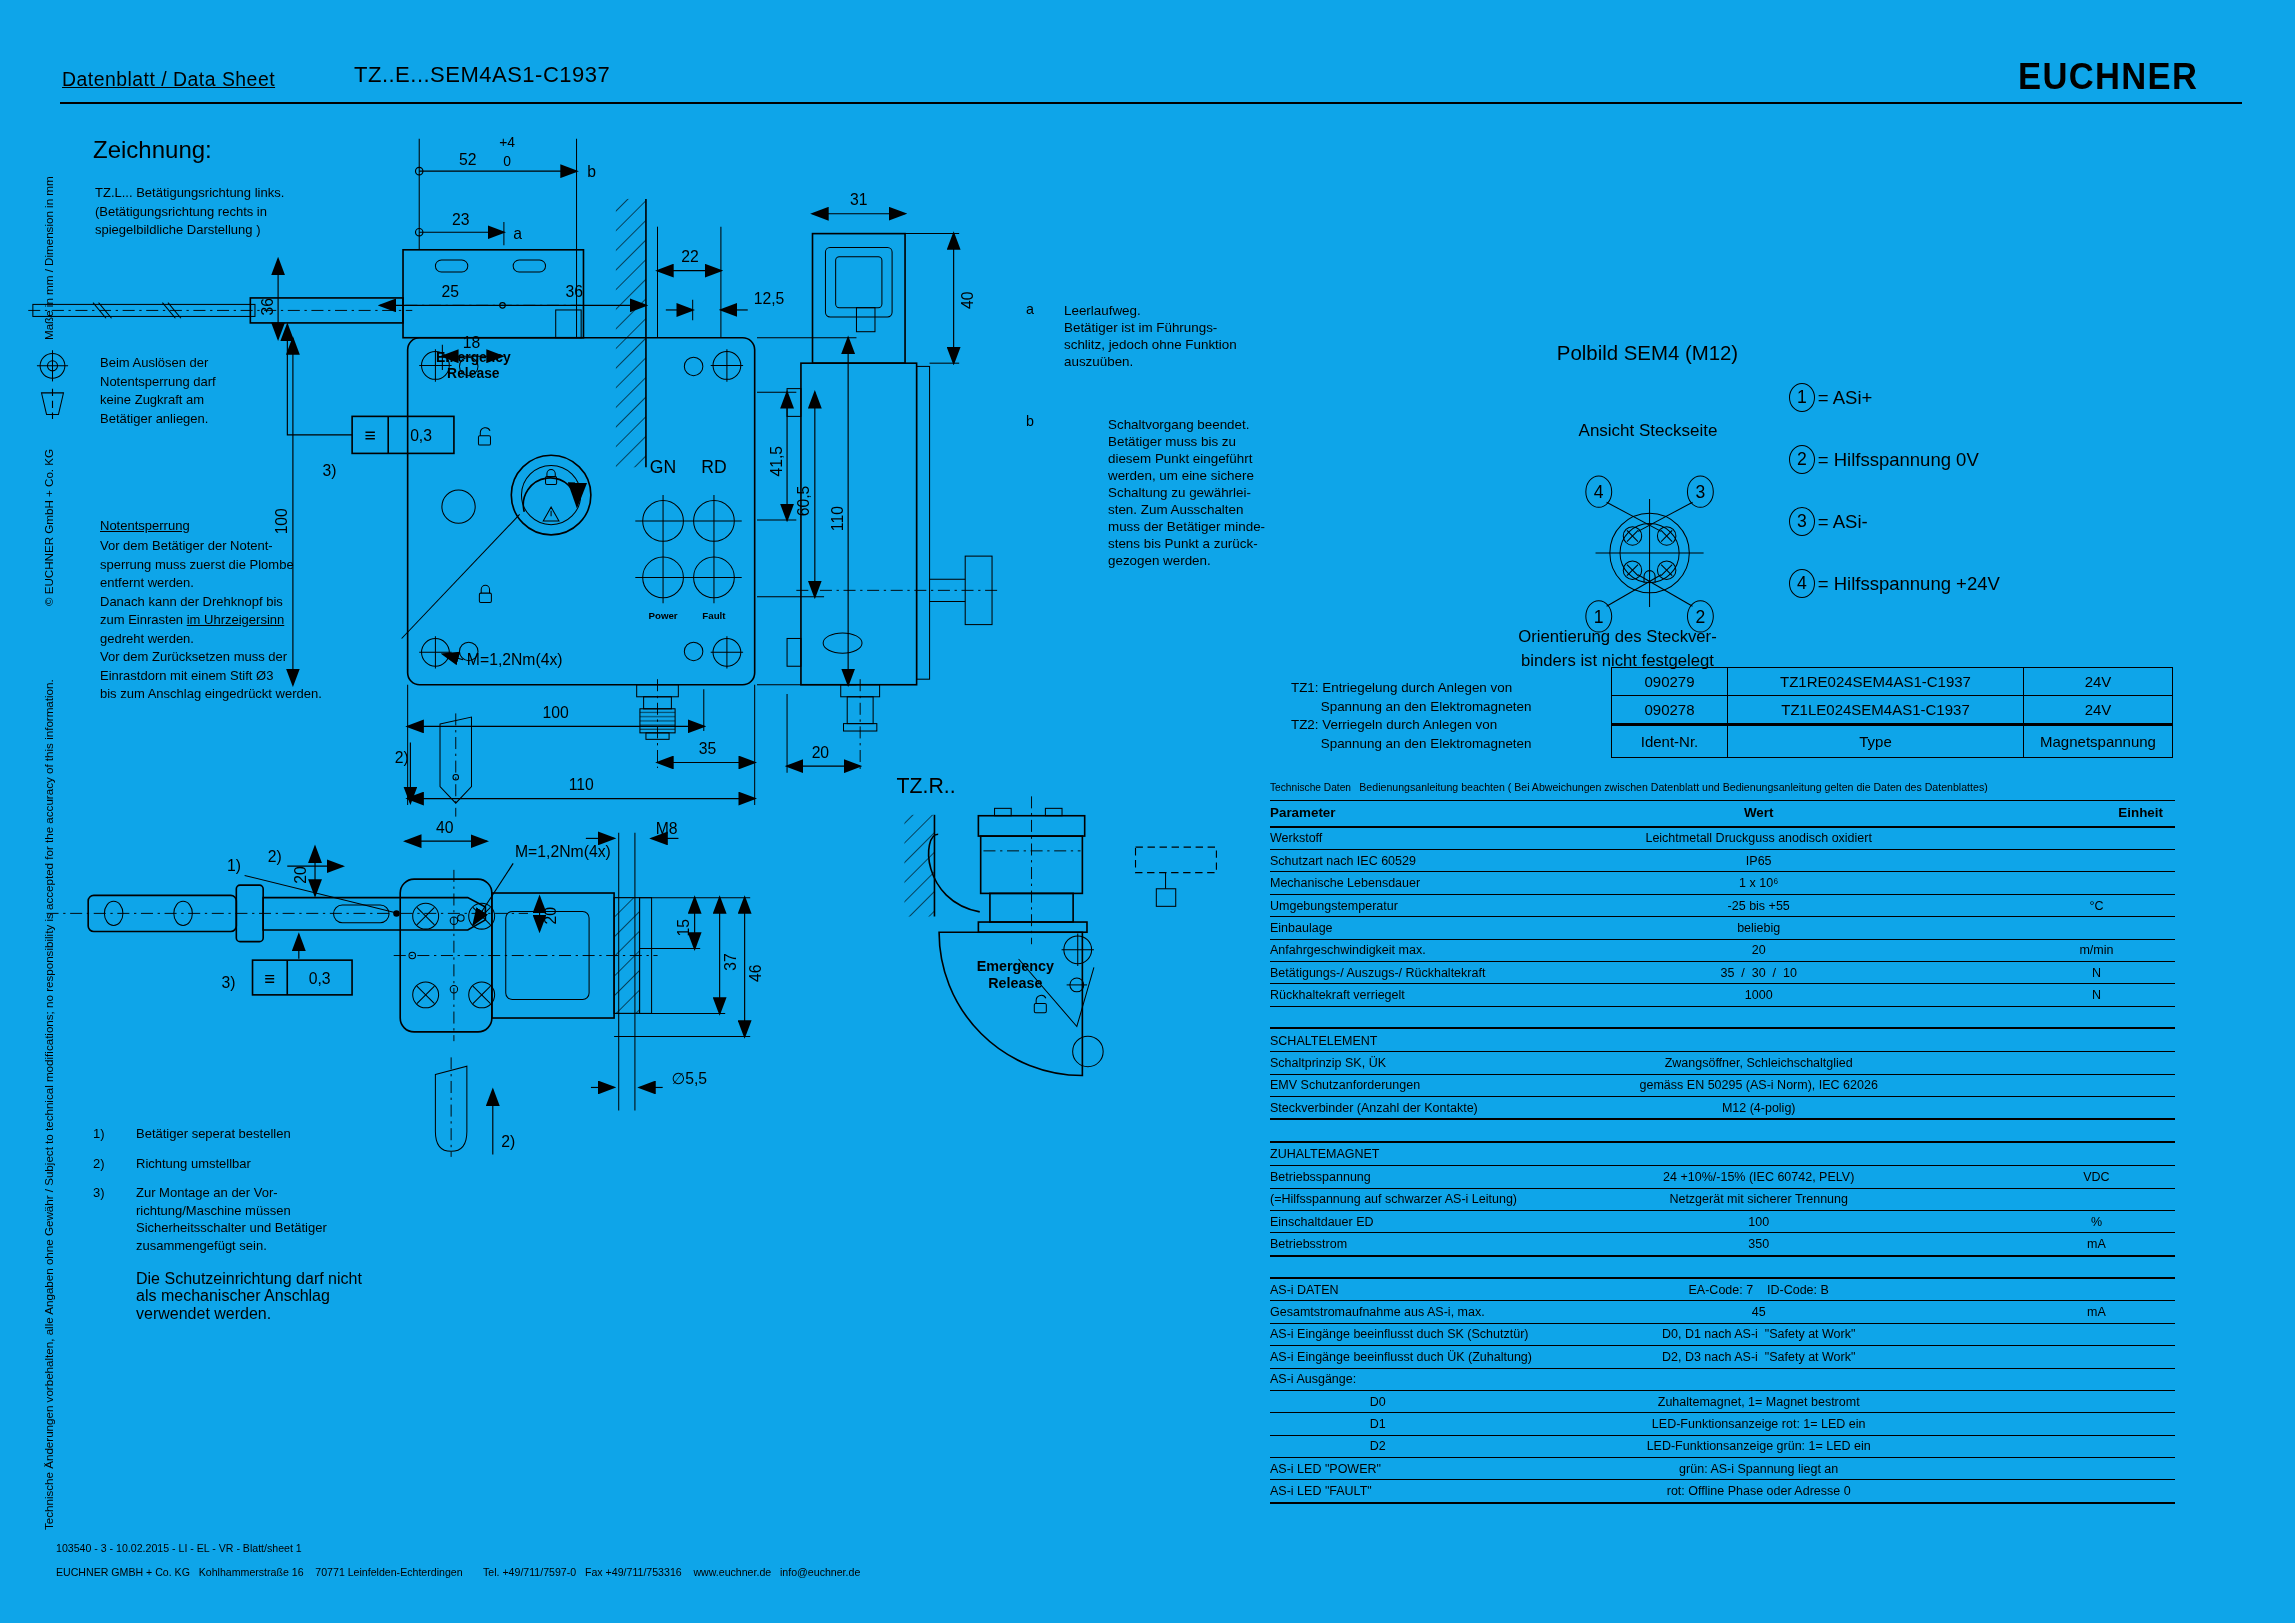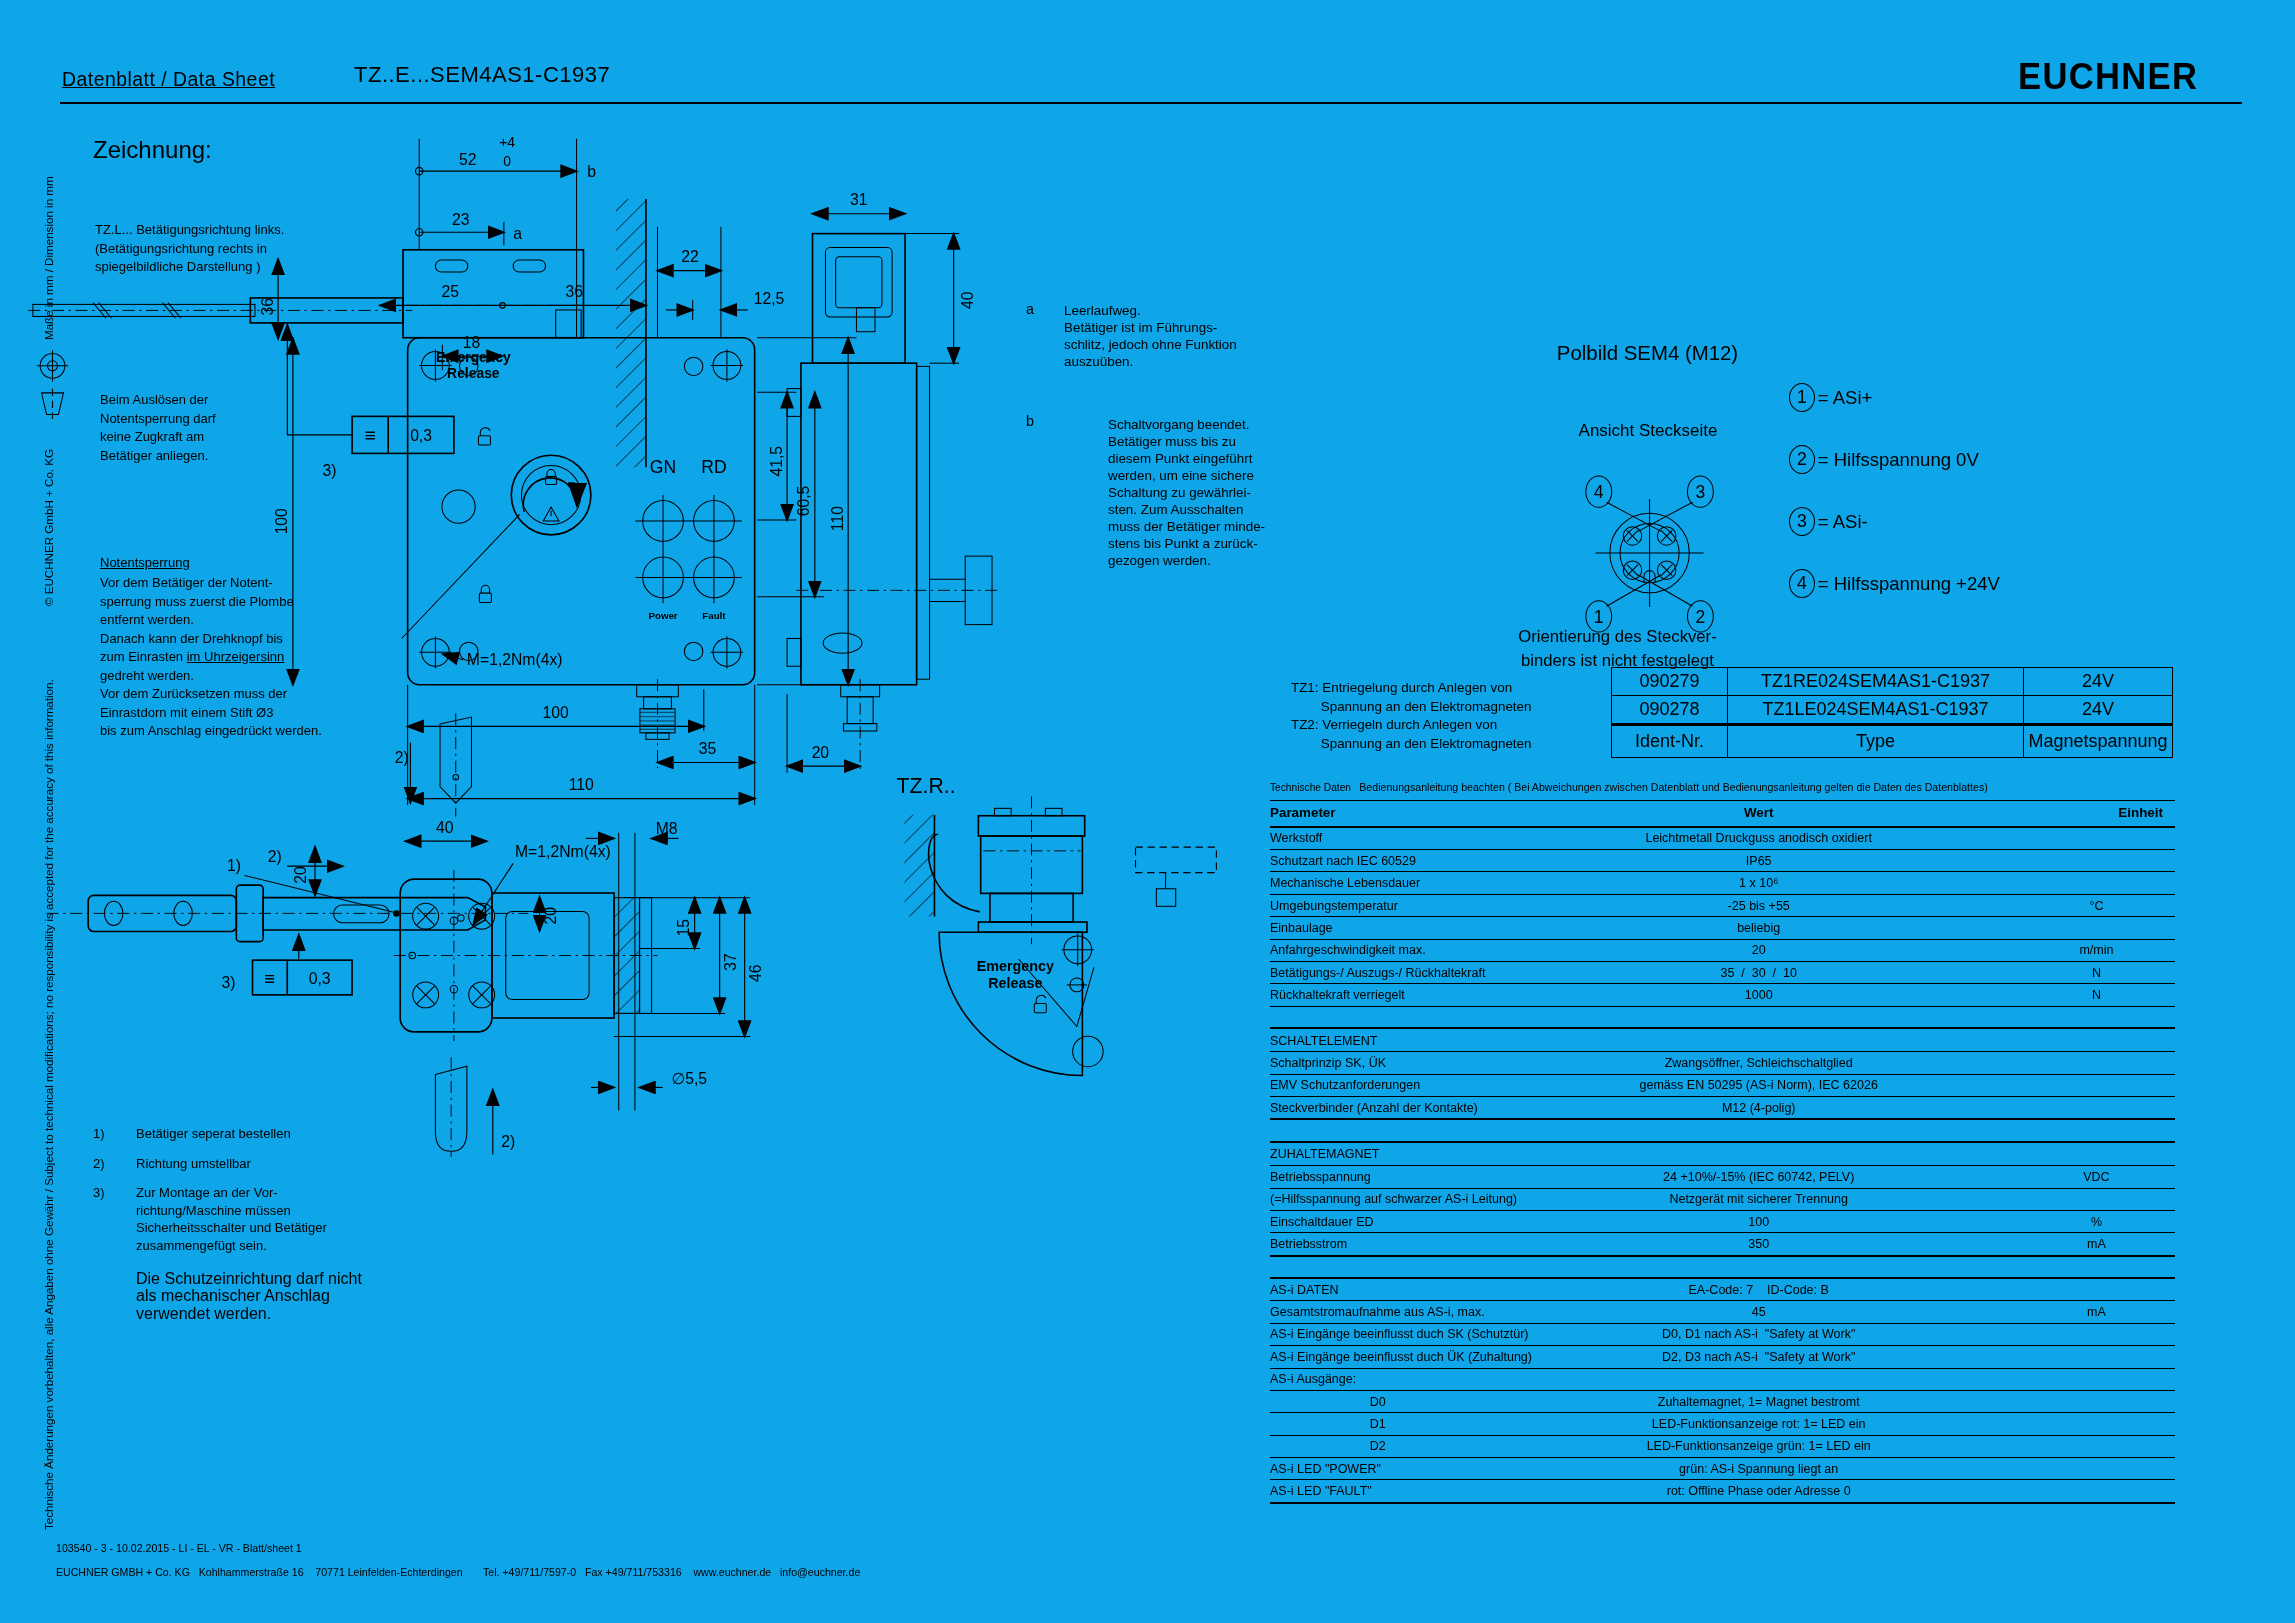--- a/index.html
+++ b/index.html
@@ -25,34 +25,34 @@
   .doc-type { font-size:19.4px; text-decoration:underline; letter-spacing:0.5px; }
   .model    { font-size:22px; letter-spacing:0.5px; }
   .logo     { font-size:36px; font-weight:bold; letter-spacing:1.4px; transform:scaleX(.96); transform-origin:left; }
   .hrule    { background:#000; height:1.9px; }
 
   
   .vtext { position:absolute; transform-origin:0 0; transform:rotate(-90deg); white-space:nowrap; font-size:11.6px; }
 
   
   .h1 { font-size:24px; }
-  .blk27 { font-size:13px; line-height:18.5px;margin-top:37px; }
+  .blk27 { font-size:13px; line-height:18.5px; }
   .blk29 { font-size:13.4px; line-height:17px; }
   .ul { text-decoration:underline; }
 
   
   .pl-row { display:flex; align-items:center; margin-bottom:33px; }
   .pl-badge { width:26px; height:29px; border:1.4px solid #000; border-radius:50%;
               display:flex; align-items:center; justify-content:center; font-size:17.6px; flex:0 0 auto; }
   .pl-label { font-size:18.5px; margin-left:2.8px; white-space:nowrap; }
 
   
   .ident { display:grid; grid-template-columns:116px 296px 148px; border:1.9px solid #000; }
   .id-cell { border-right:1.4px solid #000; border-bottom:1.4px solid #000;
-             display:flex; align-items:center; justify-content:center; font-size:18px; height:28px; }
+             display:flex; align-items:center; justify-content:center; font-size:15px; height:28px; }
   .id-cell.cend { border-right:none; }
   .id-cell.hd { border-top:2.8px solid #000; border-bottom:none; height:33px; }
 
   
   #tech { width:905px; }
   .tt-caption { display:flex; align-items:baseline; gap:8.3px; margin-bottom:6.5px; }
   .tt-cap-sm { font-size:10.2px; }
   .tt-cap { font-size:10.6px; }
   .tt-head { display:grid; grid-template-columns:30% 48% 22%; border-top:1.4px solid #000;
              border-bottom:2.8px solid #000; padding:4.6px 0 5.6px 0; font-weight:bold; font-size:13.4px; }

